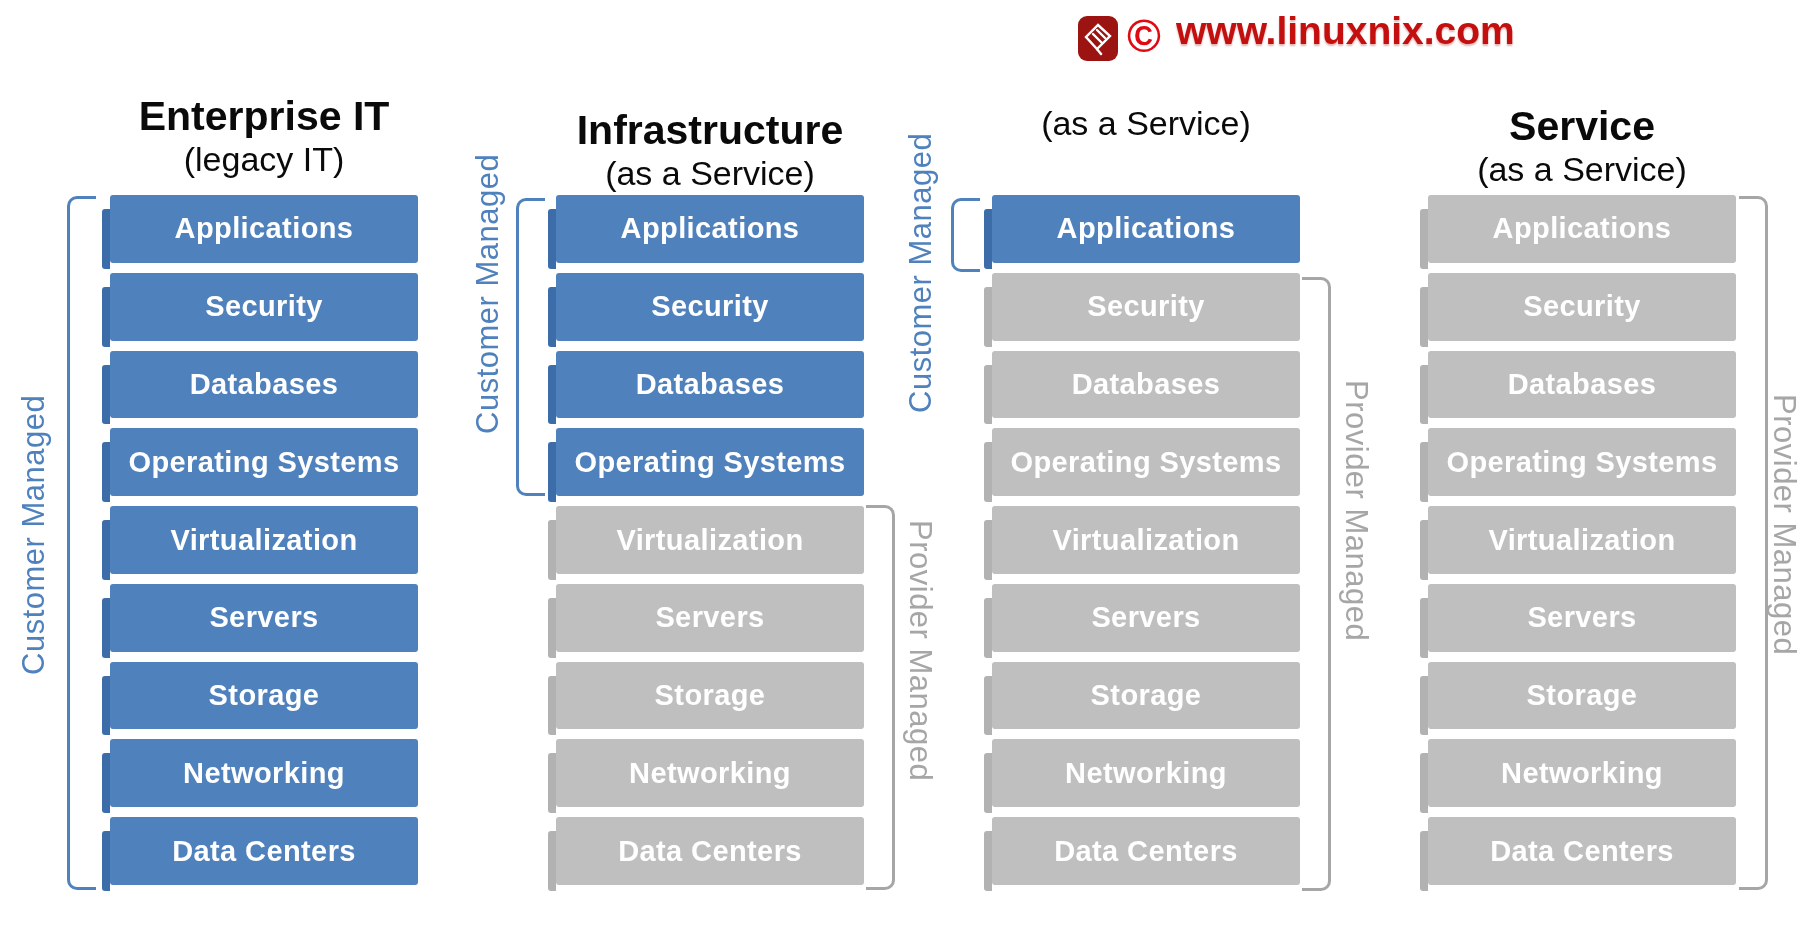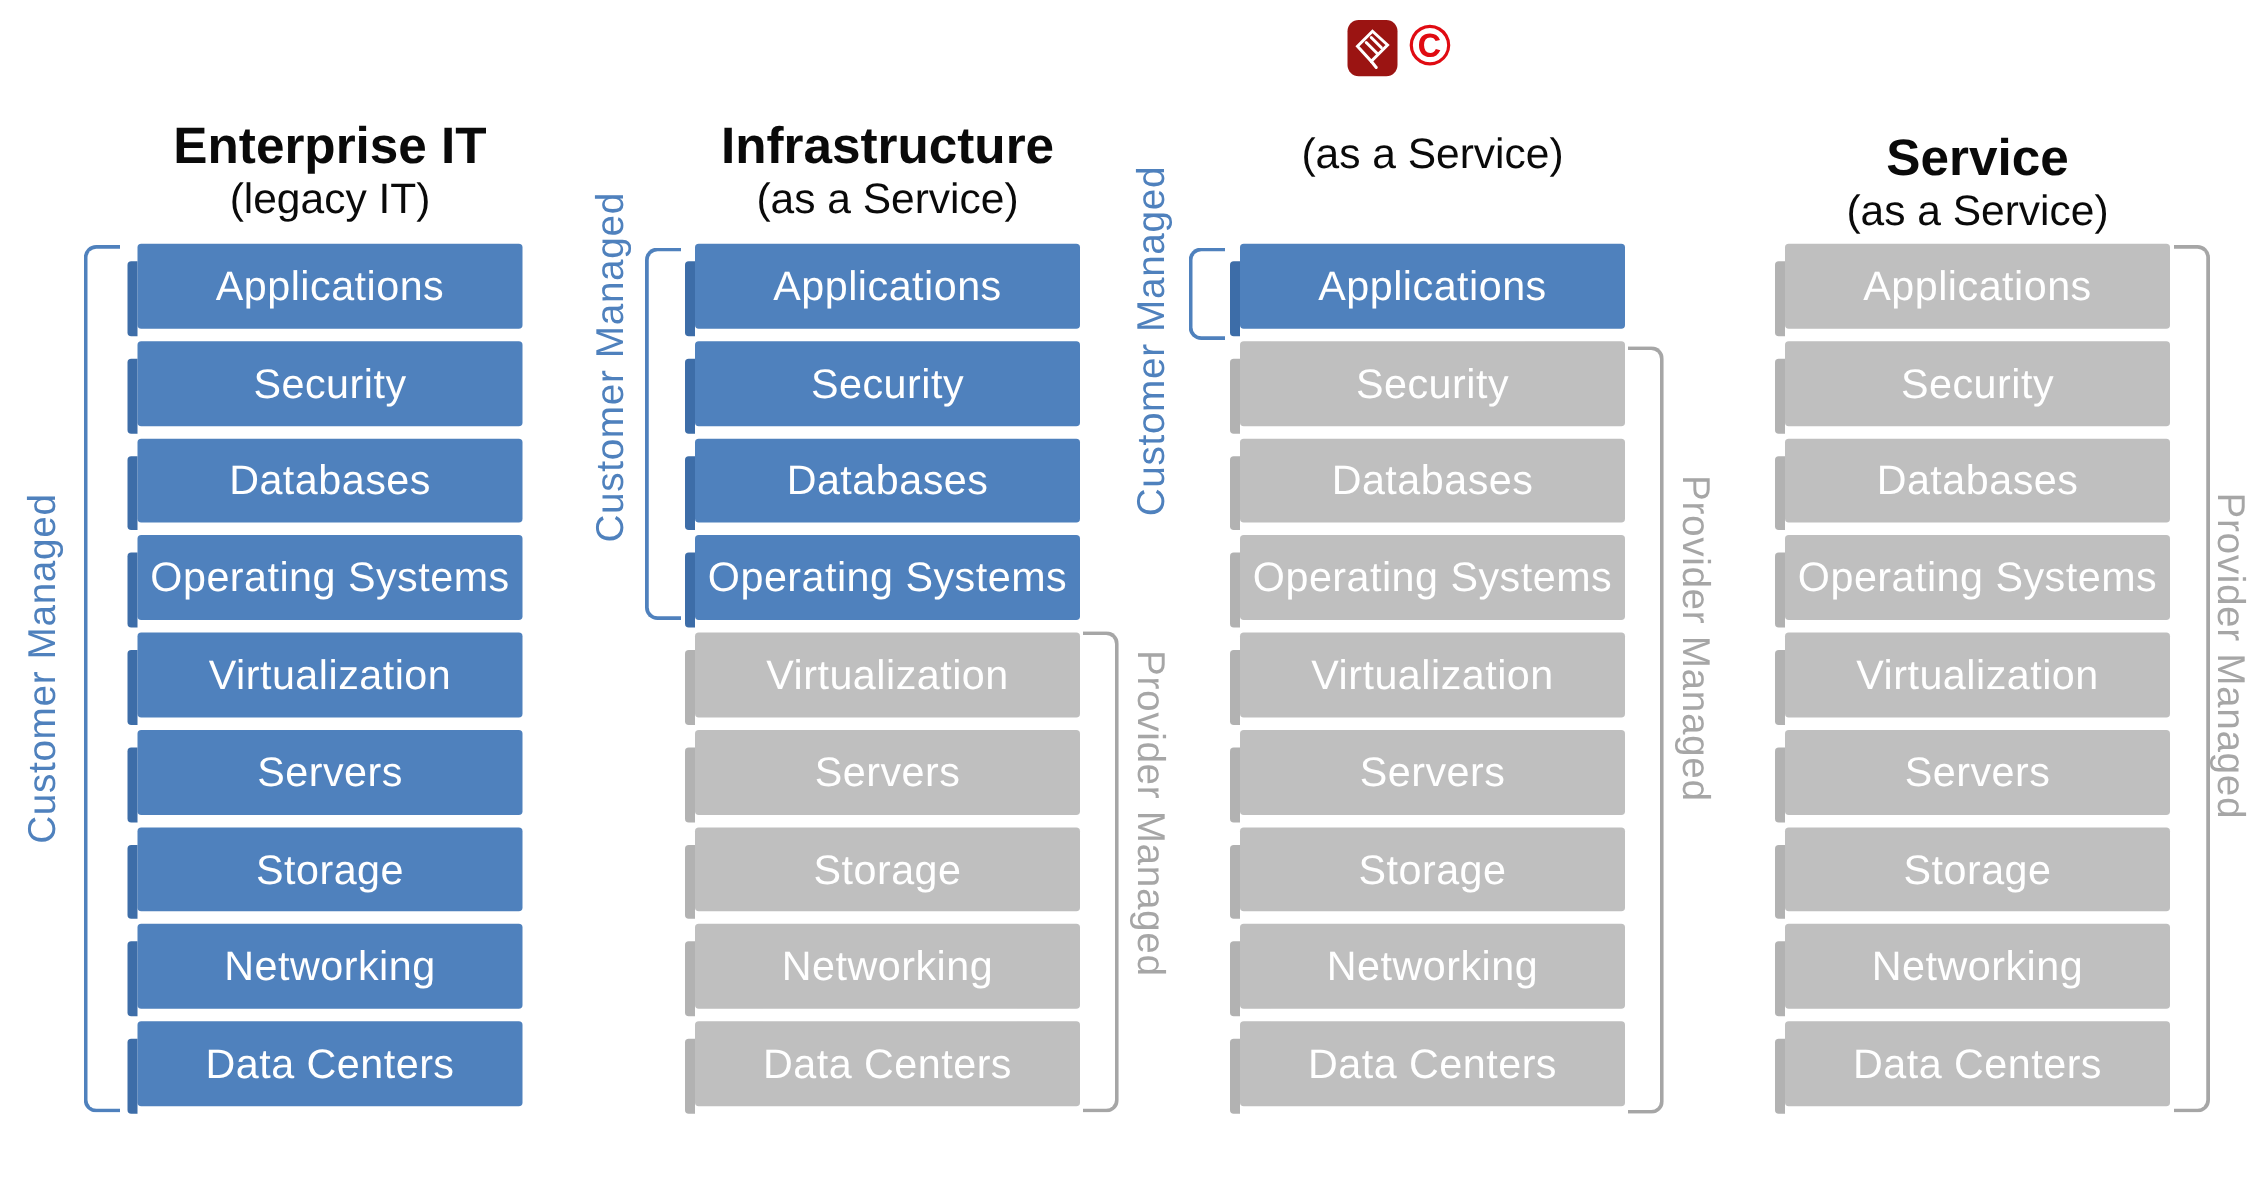--- a/index.html
+++ b/index.html
@@ -23,30 +23,30 @@
     position:absolute;left:1176px;top:10px;
     color:var(--brand-red,#c40f0f);font-size:39px;font-weight:bold;line-height:1.08;
     text-shadow:0 2px 2px rgba(150,0,0,.30);white-space:nowrap;
   }
 
   
   .col-header{position:absolute;width:440px;text-align:center;color:var(--title-black,#0a0a0a);}
   .col-header .t{font-size:41px;font-weight:bold;line-height:1.12;}
   .col-header .s{font-size:34px;font-weight:normal;line-height:1.1;margin-top:1px;}
   .h1{left:44px;top:94px;}
-  .h2{left:490px;top:94px;}
+  .h2{left:490px;top:108px;}
   .h3{left:926px;top:104px;}
   .h4{left:1362px;top:104px;}
 
   
   .stack{position:absolute;top:195px;width:308px;height:690px;display:flex;flex-direction:column;gap:10px;}
   .s1{left:110px;} .s2{left:556px;} .s3{left:992px;} .s4{left:1428px;}
   .box{
     position:relative;flex:1;display:flex;align-items:center;justify-content:center;
-    color:var(--box-text,#fff);font-size:33px;font-weight:normal;letter-spacing:.4px;
+    color:var(--box-text,#fff);font-size:29px;font-weight:bold;letter-spacing:.4px;
     border-radius:3px;
   }
   .box::before{ 
     content:"";position:absolute;left:-8px;top:14px;bottom:-6px;width:8px;border-radius:3px 0 0 3px;
   }
   .box.c{background:var(--customer-blue,#4f81bd);}
   .box.c::before{background:var(--customer-tab,#3d6da8);}
   .box.p{background:var(--provider-box,#bfbfbf);}
   .box.p::before{background:var(--provider-tab,#b0b0b0);}
 
@@ -95,20 +95,21 @@
       <g stroke="#ffffff" stroke-width="2.4" fill="none" stroke-linecap="round">
         <path d="M15 3 L27 14 L14 27 L3 15 Z"></path>
         <path d="M10 12 L19 21"></path>
         <path d="M14 8 L22 16"></path>
         <path d="M14 27 L18 32"></path>
       </g>
     </svg>
   </div>
   <div class="brand-copy">©</div>
   <div class="brand-text">
+    <div>www.linuxnix.com</div>
   </div>
 
   <div class="col-header h1">
     <div class="t">Enterprise IT</div>
     <div class="s">(legacy IT)</div>
   </div>
   <div class="col-header h2">
     <div class="t">Infrastructure</div>
     <div class="s">(as a Service)</div>
   </div>

